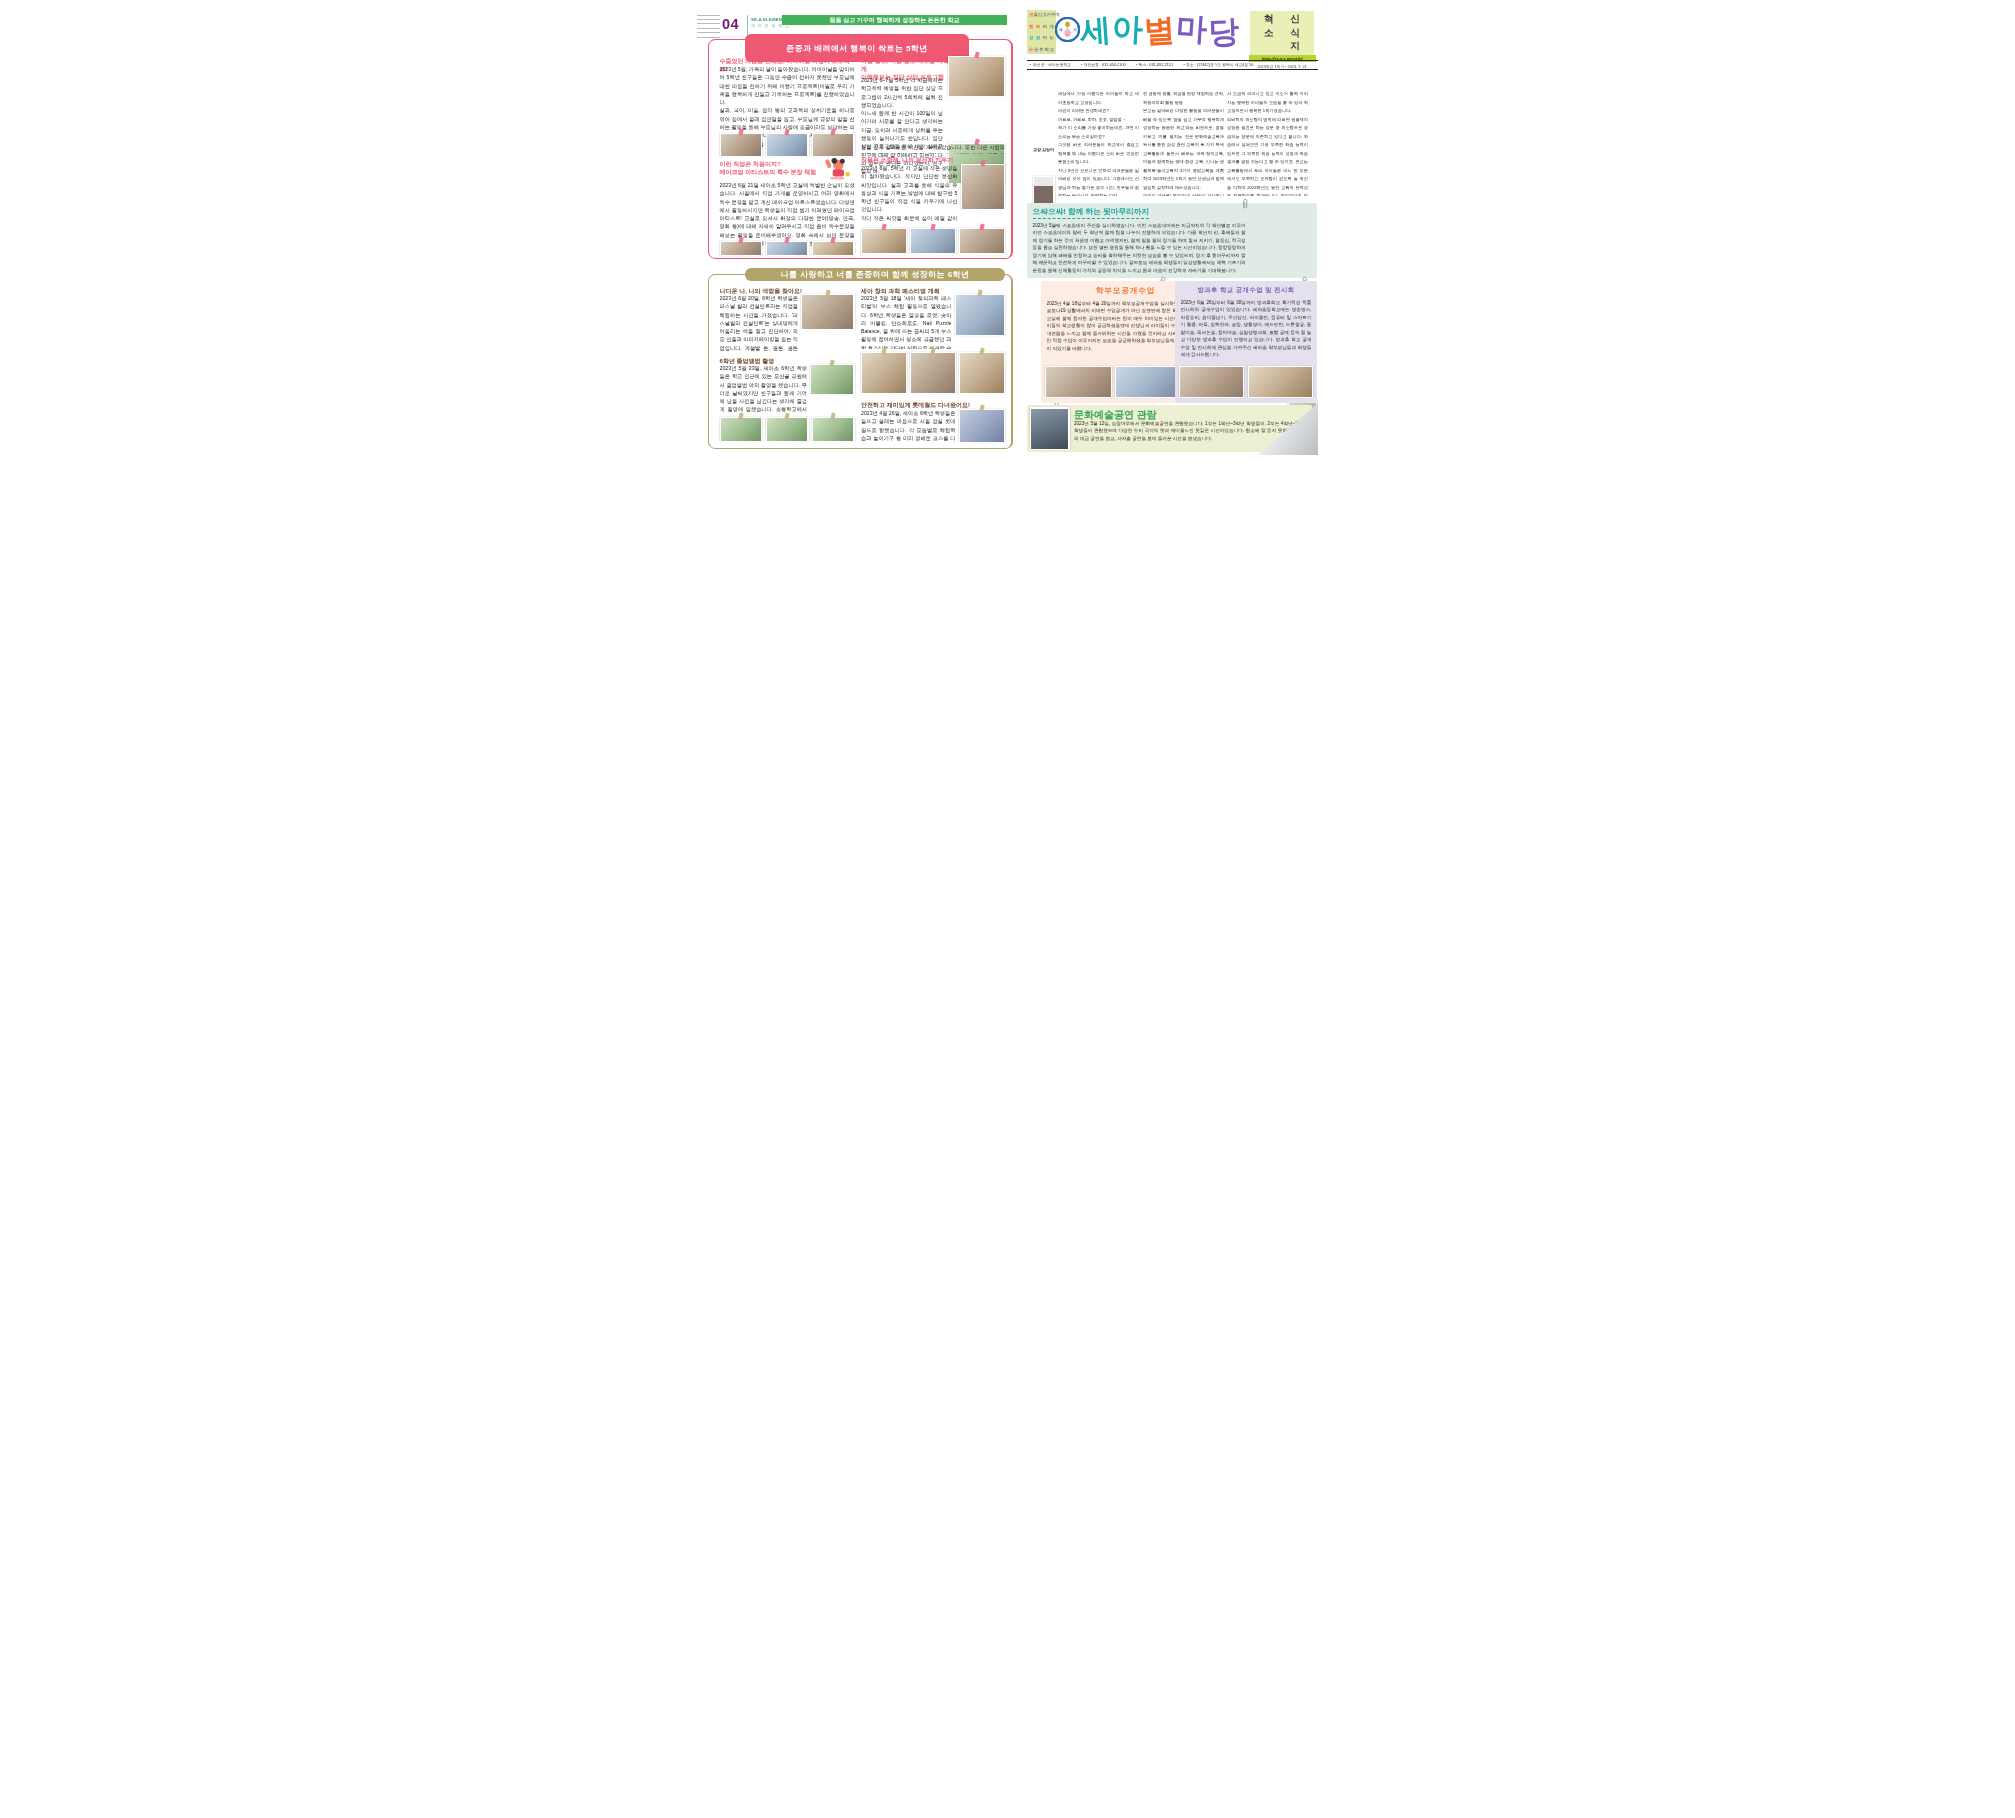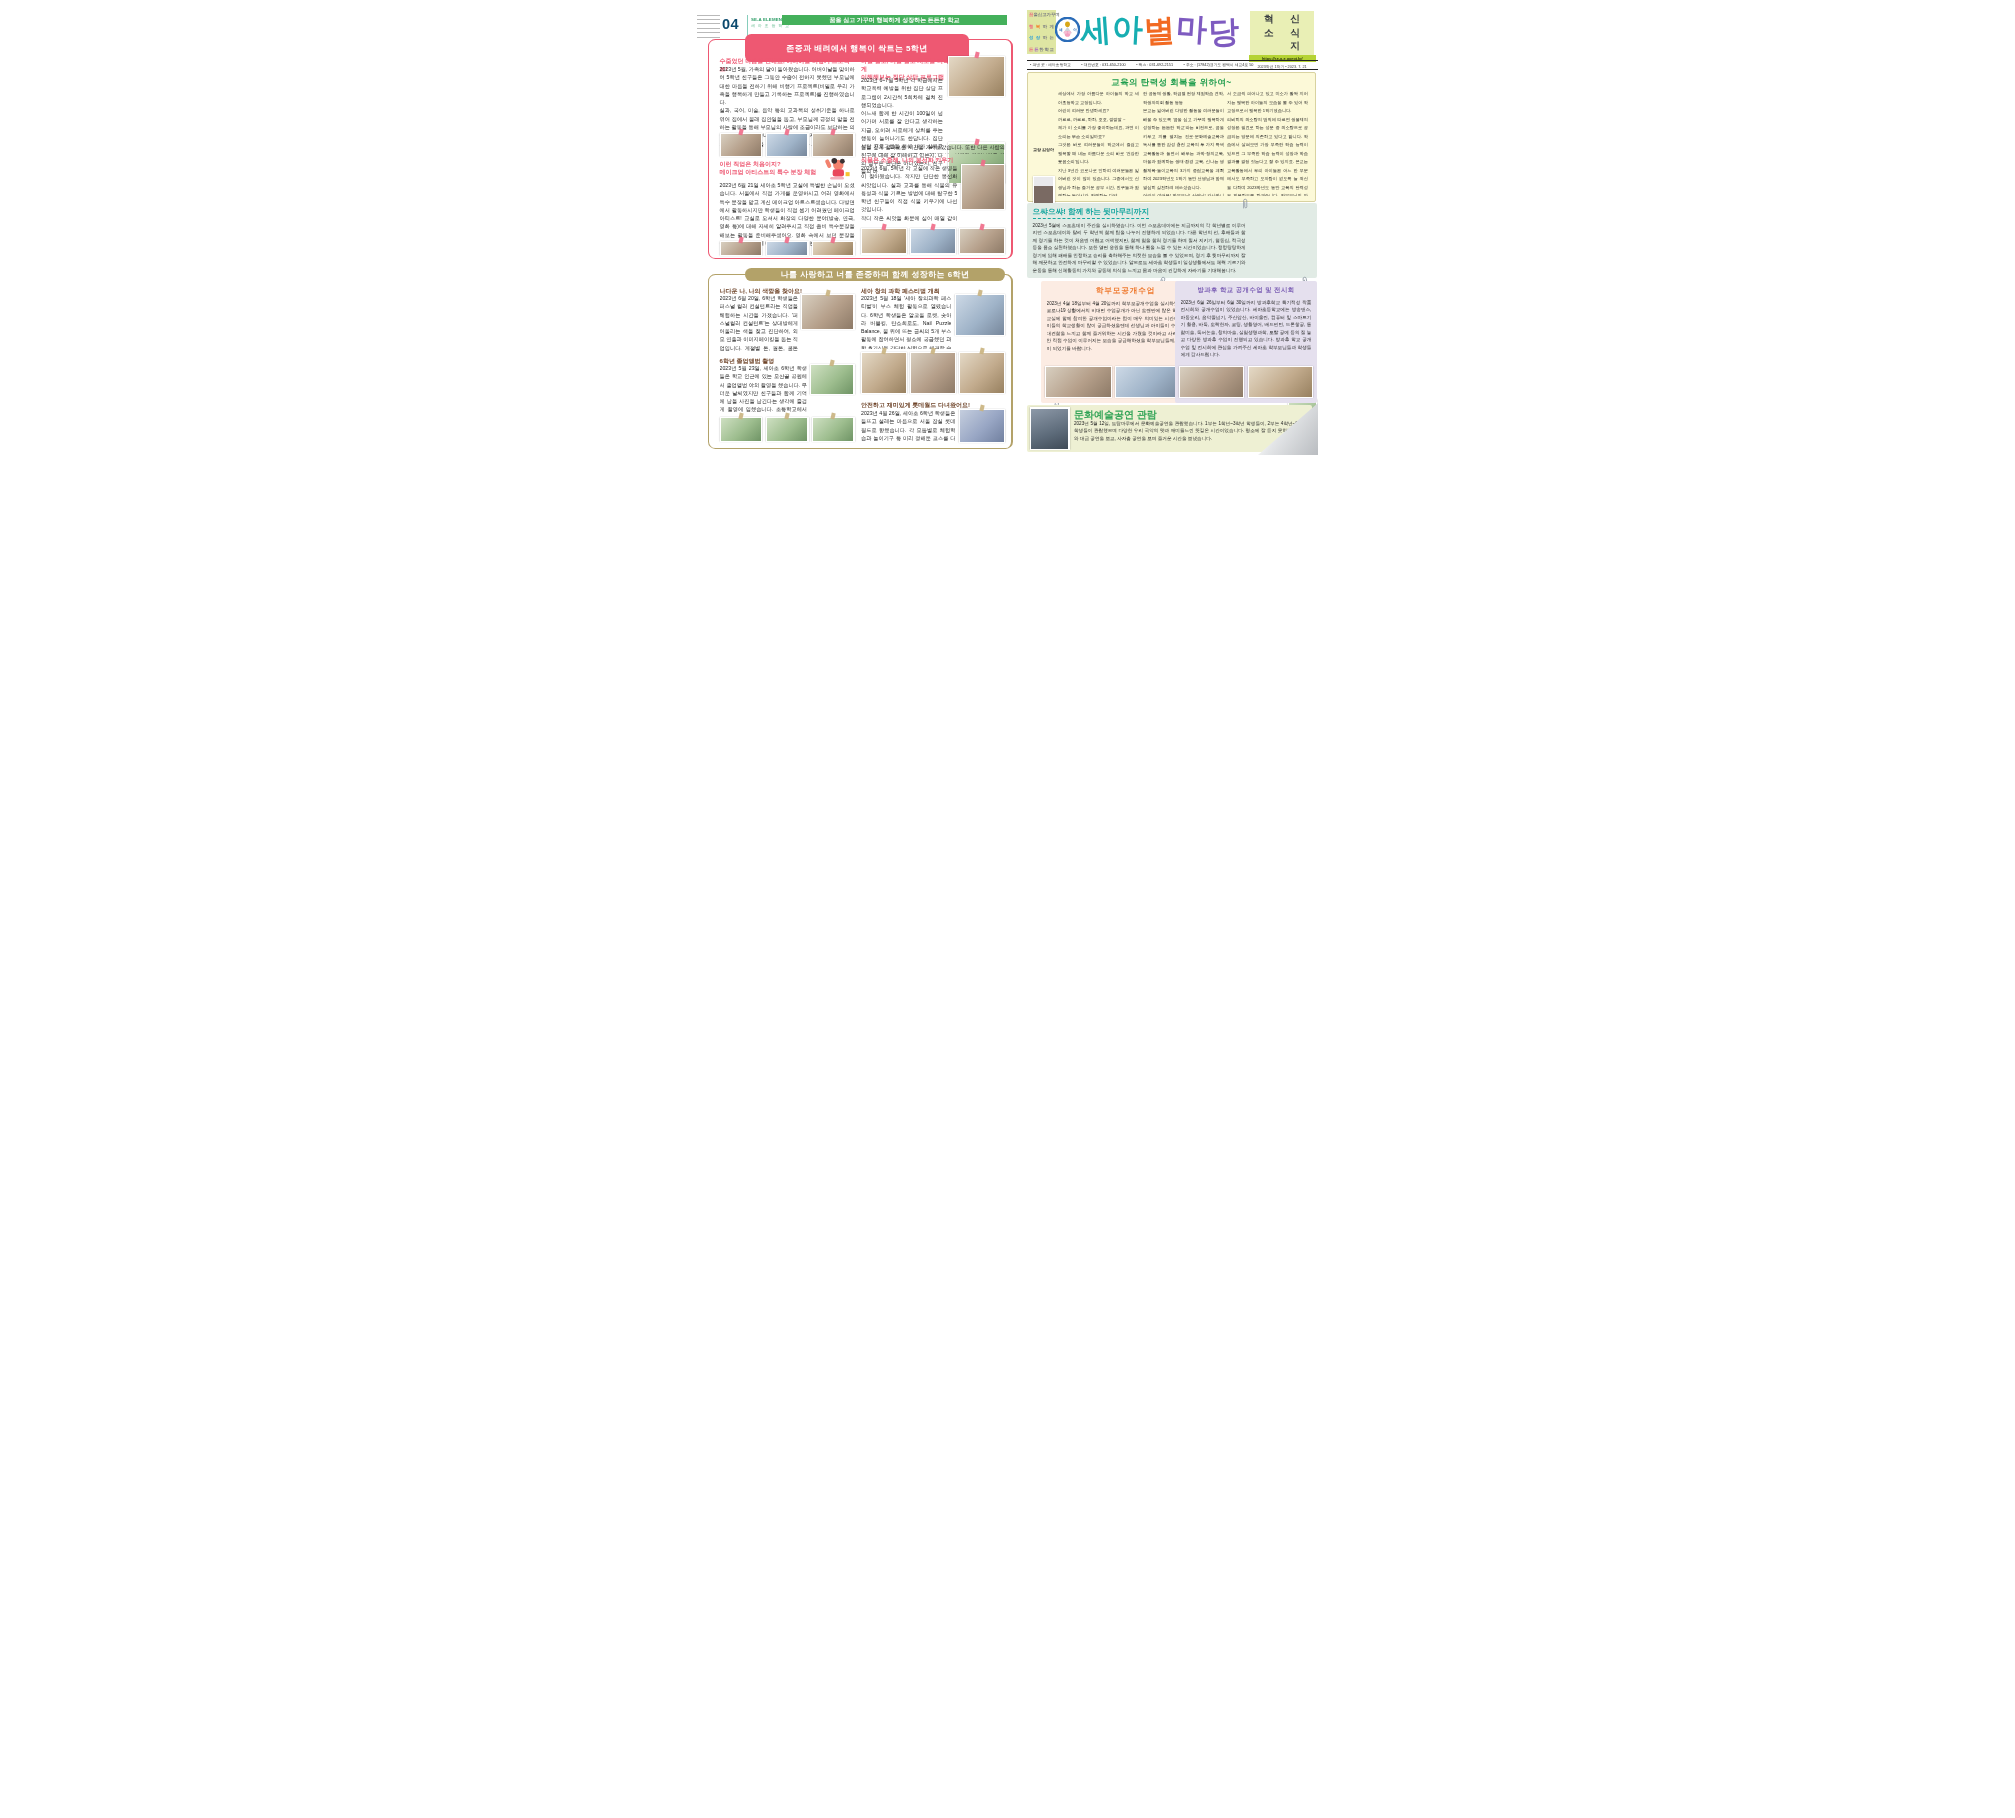--- a/index.html
+++ b/index.html
@@ -4,21 +4,21 @@
 <style>
   html,body{margin:0;padding:0;background:#ffffff;font-family:"Liberation Sans","DejaVu Sans",sans-serif;}
   .sheet{position:relative;width:621px;height:455px;background:#fff;overflow:hidden;margin:0 auto;}
   .abs{position:absolute;}
   
   .body{white-space:pre-line;text-align:justify;color:#222;}
   .t5{color:#ee5872;font-weight:bold;}
   .t6{color:#6f452a;font-weight:bold;}
   
   .hline{position:absolute;left:0;height:0.8px;background:#b9b9b9;width:22.6px;}
-  .pgnum{font-size:14.5px;font-weight:bold;color:#0c4a6e;letter-spacing:0.4px;}
+  .pgnum{font-size:14.5px;font-weight:bold;color:#701a75;letter-spacing:0.4px;}
   .tealbar{position:absolute;width:1.2px;background:#86cdbb;}
   .sc-en{font-size:4.4px;font-weight:bold;color:#2f9e68;letter-spacing:0.1px;}
   .sc-ko{font-size:4px;color:#67bd92;letter-spacing:2.8px;margin-top:0.8px;}
   .banner{background:#44b05b;color:#fff;font-weight:bold;font-size:6px;display:flex;align-items:center;justify-content:center;}
   
   .frame{position:absolute;border-style:solid;border-radius:7.3px;background:transparent;}
   .frame.pink{border-color:#ee5872;border-width:0.8px 2px 0.8px 0.8px;}
   .frame.tan{border-color:#b3a269;border-width:0.8px 2px 0.8px 0.8px;}
   .pill{position:absolute;border-radius:6.4px;color:#fff;font-weight:bold;font-size:8px;display:flex;align-items:center;justify-content:center;letter-spacing:0.4px;}
   .pill.pink{background:#ee5872;}
@@ -286,23 +286,20 @@
 
   <div class="abs" style="left:330px;top:60px;width:291px;height:0.4px;background:#222;"></div>
   <div class="abs foot" style="left:333px;top:62px;width:288px;height:5.6px;">
     <span>▪ 펴낸 곳 : 세아초등학교</span>
     <span>▪ 대표번호 : 031-650-2100</span>
     <span>▪ 팩스 : 031-692-2151</span>
     <span>▪ 주소 : (17842)경기도 평택시 세교4로 50</span>
   </div>
   <div class="abs" style="left:330px;top:69px;width:291px;height:1.2px;background:#222;"></div>
 
-  <div class="box grid-bg" style="left:330px;top:72px;width:287px;height:128px;">
-    <div class="ptitle" style="margin-top:4px;">교육의 탄력성 회복을 위하여~</div>
-  </div>
   <div class="abs ph" style="left:336px;top:93px;width:19.3px;height:52px;">
       <div class="im" style="background:linear-gradient(180deg,#e9e9ec 0 18%,#7a6a63 18% 55%,#fdfdfd 55%);"></div>
     </div>
   <div class="abs" style="left:336px;top:147px;width:22px;font-size:4px;font-weight:bold;color:#222;">교장 김정아</div>
   <div class="pcol body" style="left:361px;top:90px;width:81px;height:106px;">세상에서 가장 아름다운 아이들의 학교 세아초등학교 교장입니다.
 어린이 여러분 안녕하세요?
 까르르, 까르르, 하하, 호호, 깔깔깔 ~
 제가 이 소리를 가장 좋아하는데요, 과연 이 소리는 무슨 소리일까요?
 그것은 바로 여러분들이 학교에서 즐겁고 행복할 때 내는 아름다운 소리 바로 '건강한 웃음소리'입니다.
 지난 3년간 코로나로 인하여 여러분들은 잃어버린 것이 많이 있습니다. 그중에서도 선생님과 하는 즐거운 공부 시간, 친구들과 함께하는 놀이시간, 함께하는 다양</div>

